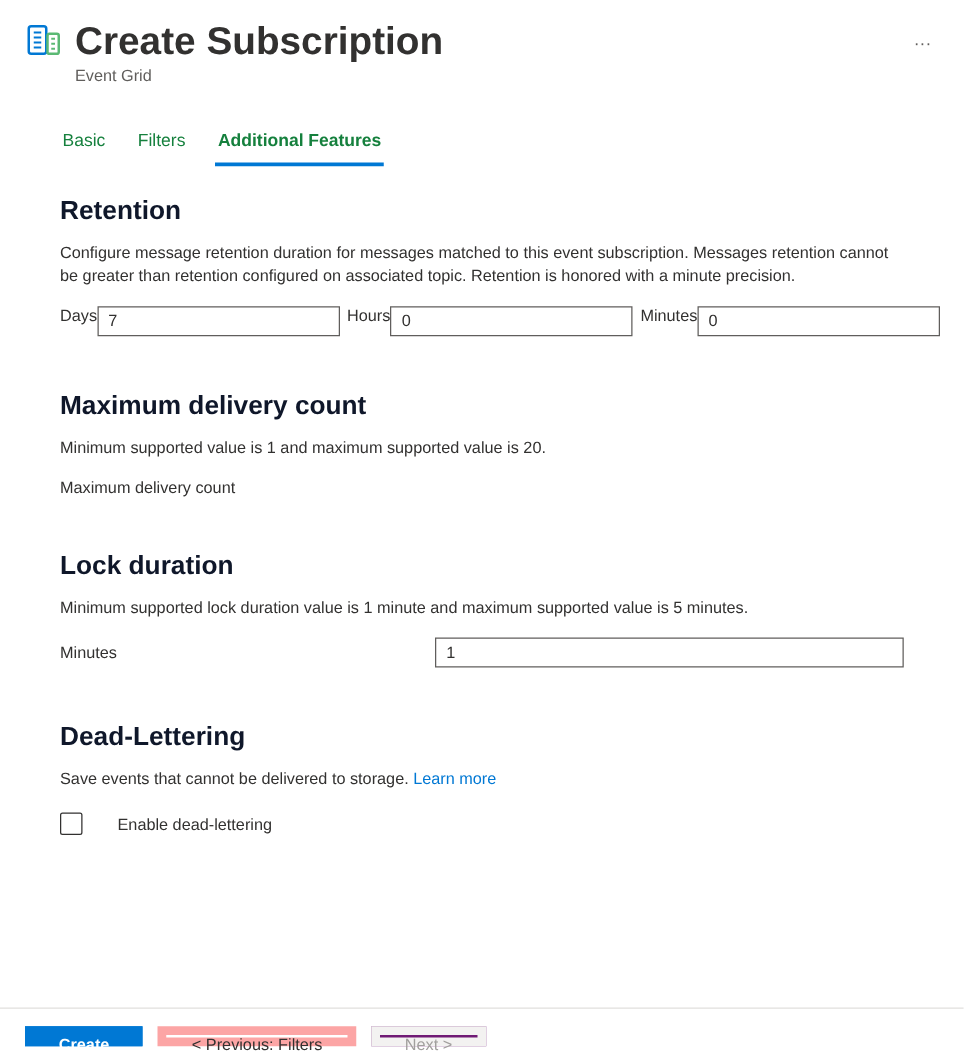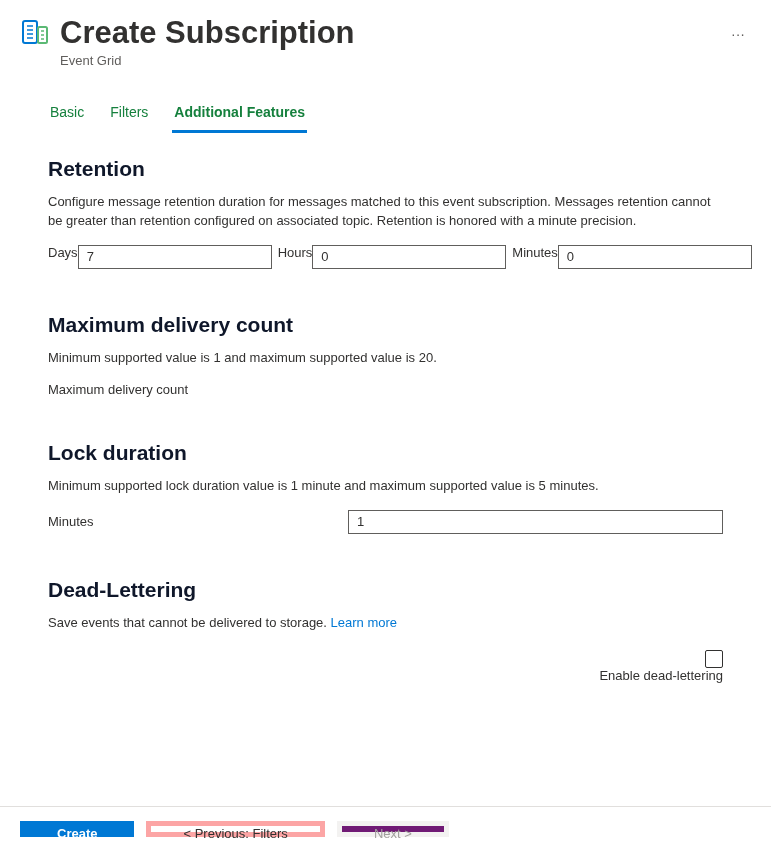--- a/index.html
+++ b/index.html
@@ -120,24 +120,23 @@
     .row-field .text-input {
       flex: 1;
     }
     .link {
       color: #0078d4;
       cursor: pointer;
       text-decoration: none;
     }
     .checkbox-row {
       display: flex;
-      align-items: flex-end;
-      gap: 0;
+      align-items: center;
+      gap: 28px;
       margin-top: 18px;
-      flex-direction: column;
     }
     .checkbox {
       width: 18px;
       height: 18px;
       border: 1px solid #323130;
       border-radius: 2px;
       cursor: pointer;
       background: #fff;
     }
     .checkbox-label {
@@ -149,24 +148,24 @@
       bottom: 0;
       left: 0;
       right: 0;
       border-top: 1px solid #e1dfdd;
       padding: 14px 20px;
       display: flex;
       gap: 12px;
     }
     .btn {
       height: 16px;
-      padding: 0 32px;
+      padding: 0 20px;
       font-size: 13px;
       font-family: inherit;
-      border: 5px solid #fca5a5;
+      border: 7px solid #fca5a5;
       background: #ffffff;
       color: #323130;
       cursor: pointer;
     }
     .btn.primary {
       background: #0078d4;
       border-color: #0078d4;
       color: #ffffff;
       font-weight: 600;
     }

